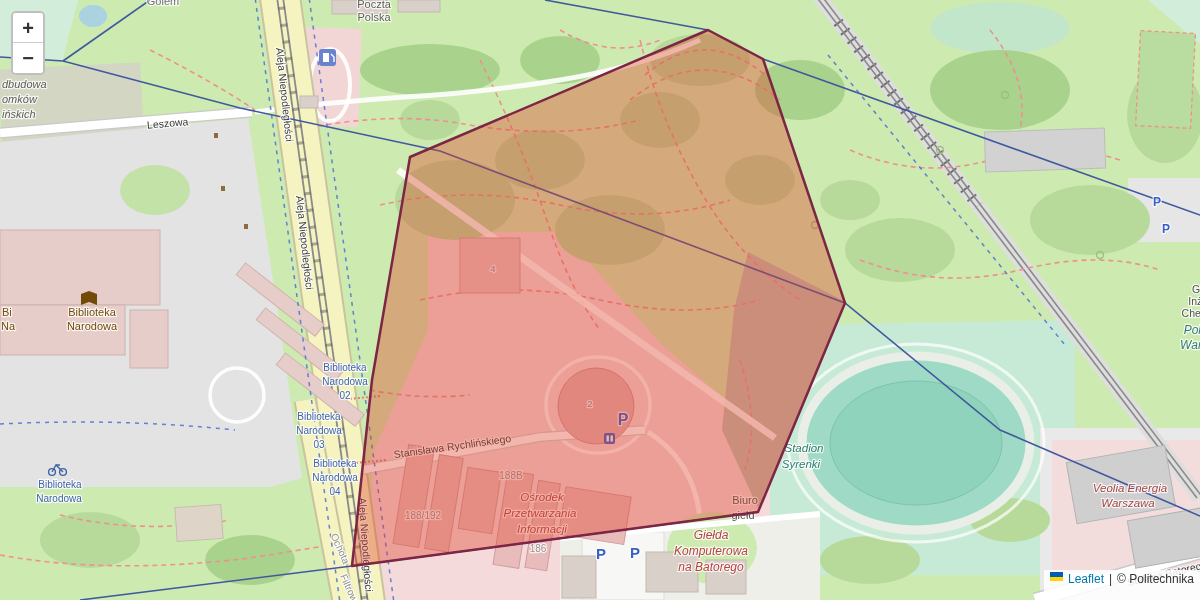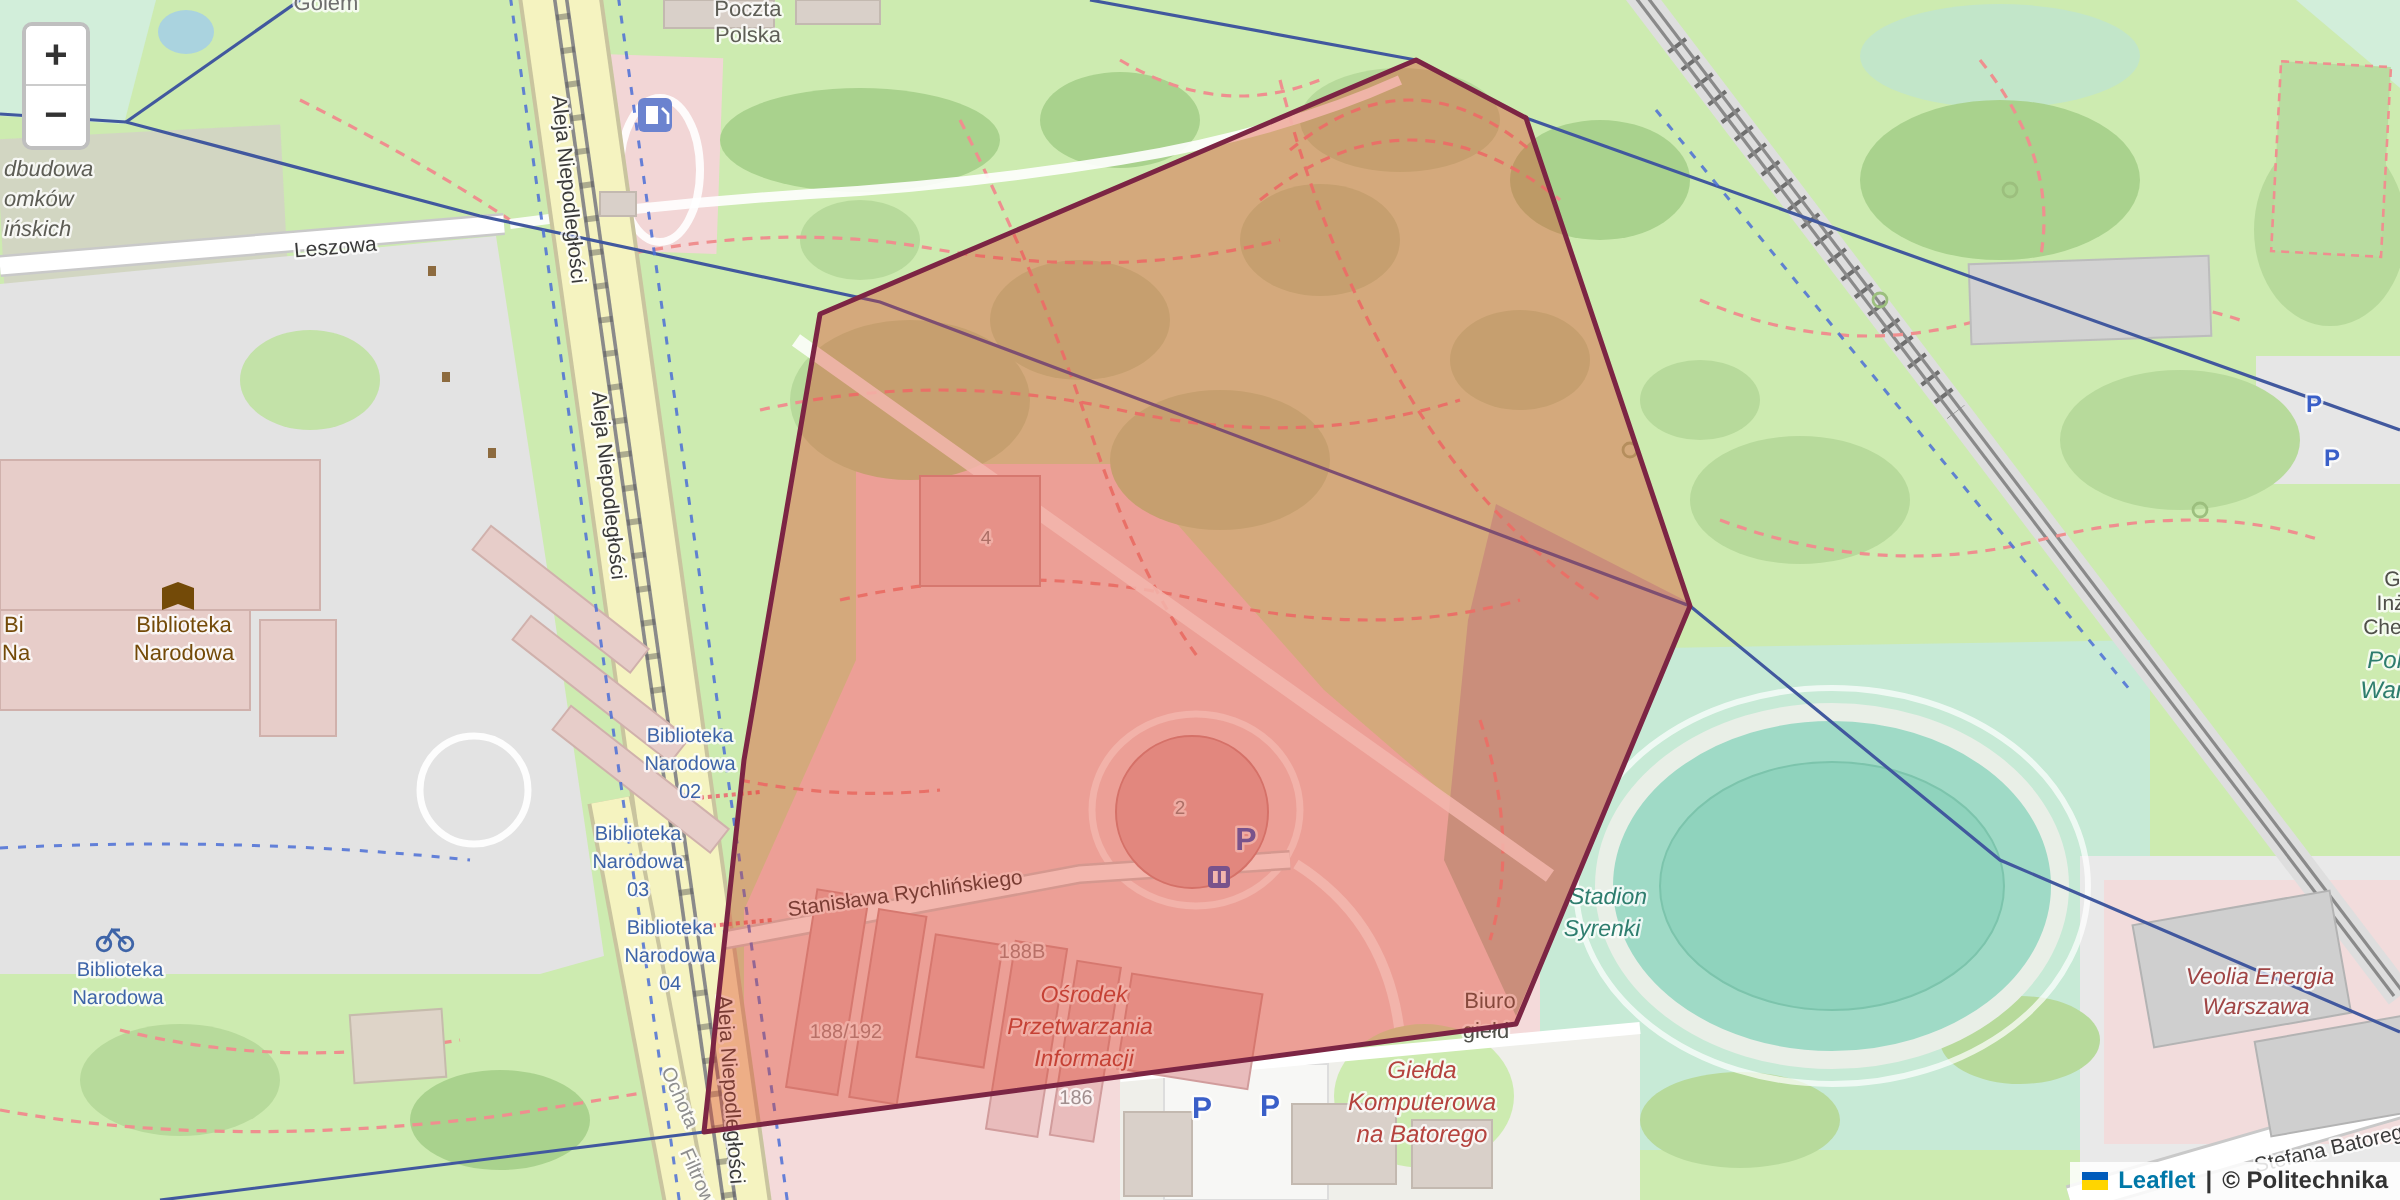--- a/index.html
+++ b/index.html
@@ -5,21 +5,21 @@
   html,body{margin:0;padding:0;font-family:"Liberation Sans",sans-serif;}
   .map-viewport{position:relative;width:1200px;height:600px;overflow:hidden;background:#86efac;}
   .map-viewport svg{position:absolute;left:0;top:0;}
   svg text{font-family:"Liberation Sans",sans-serif;}
   .map-label{paint-order:stroke;stroke:rgba(255,255,255,0.78);stroke-width:2.4px;stroke-linejoin:round;}
   .zoom-control{position:absolute;top:11px;left:11px;z-index:20;background:#fff;border:2px solid rgba(0,0,0,0.25);border-radius:5px;overflow:hidden;}
   .zoom-control button{display:block;width:30px;height:30px;padding:0;margin:0;border:0;background:#fff;color:#333;
     font:bold 20px/28px "Liberation Sans",sans-serif;text-align:center;cursor:pointer;}
   .zoom-control button.zin{border-bottom:1px solid #ccc;}
   .attribution{position:absolute;right:0;bottom:0;z-index:20;background:rgba(255,255,255,0.85);
-    padding:2px 6px 3px 6px;font-size:12px;color:#333;display:flex;align-items:center;gap:5px;white-space:nowrap;font-weight:bold;}
+    padding:2px 6px 14px 6px;font-size:12px;color:#333;display:flex;gap:5px;white-space:nowrap;}
   .attribution a{text-decoration:none;cursor:pointer;}
   .flag{display:inline-block;width:13px;height:9px;line-height:0;}
   .flag span{display:block;width:13px;height:4.5px;}
   .attr-sep{color:#333;}
 </style>
 </head>
 <body>
 
 <div class="map-viewport">
 

